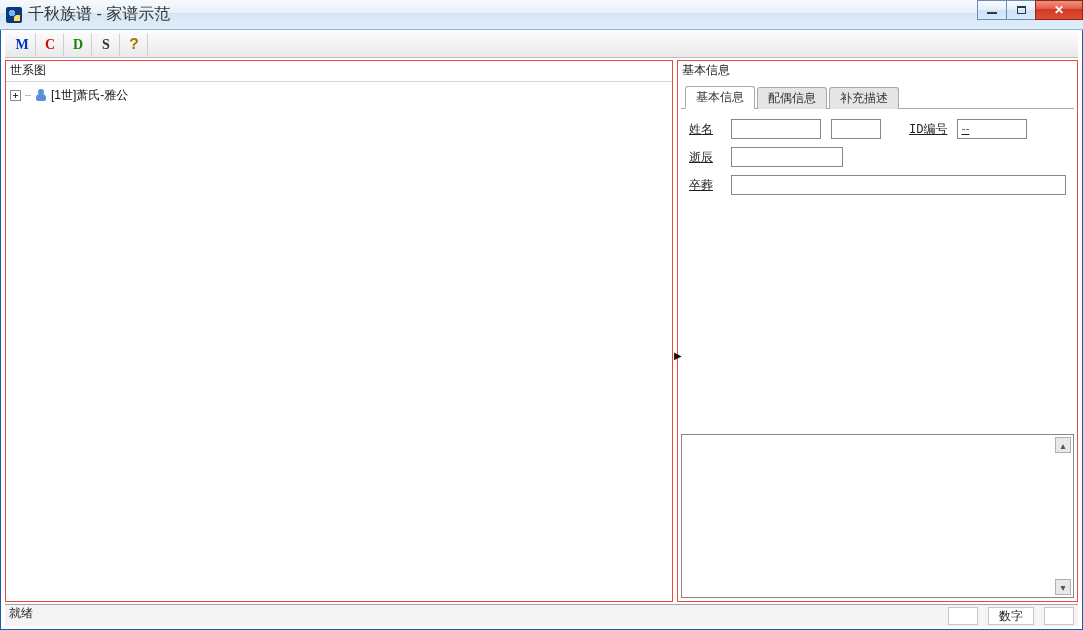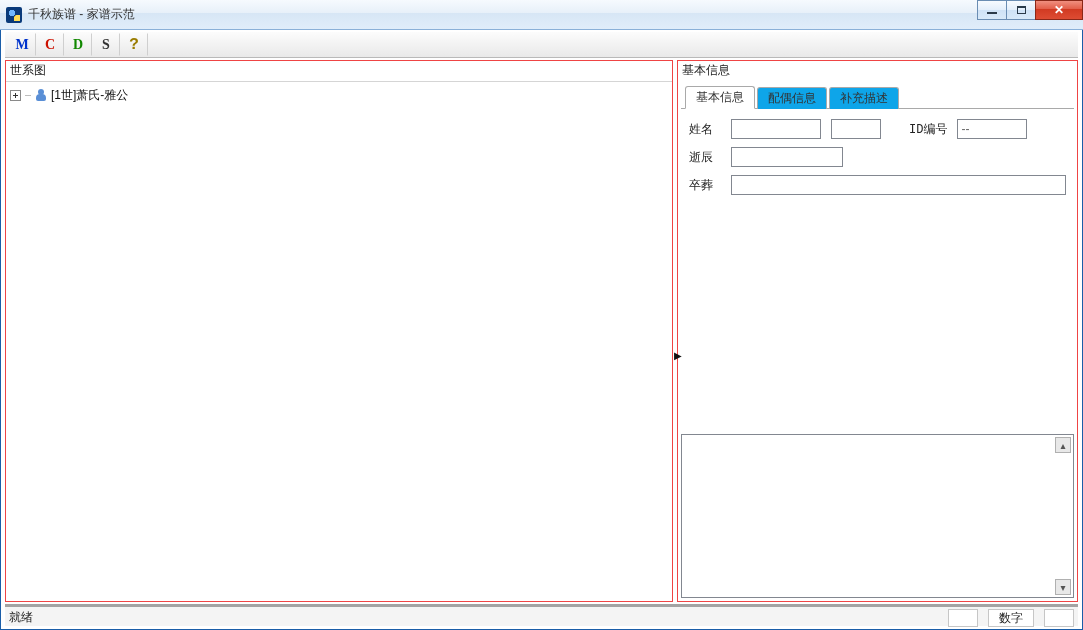--- a/index.html
+++ b/index.html
@@ -30,21 +30,21 @@
     width: 16px; height: 16px; margin-right: 6px;
     background: #0a3a7a;
     position: relative;
     border-radius: 2px;
   }
   .titlebar .app-icon::after {
     content: ""; position: absolute; inset: 2px;
     background: radial-gradient(circle at 4px 4px, #6fb7ff 0 30%, transparent 31%),
                 radial-gradient(circle at 10px 10px, #ffdd55 0 30%, transparent 31%);
   }
-  .titlebar .title { color: #333; font-size: 12px; }
+  .titlebar .title { color: #333; font-size: 16px; }
   .win-controls {
     position: absolute; right: 0; top: 0;
     display: flex;
   }
   .win-btn {
     width: 30px; height: 20px;
     border: 1px solid #6a8db3;
     margin-left: -1px;
     background: linear-gradient(to bottom, #f7fbff 0%, #e3eefb 50%, #cfe2f6 51%, #d8e9f9 100%);
     display: flex; align-items: center; justify-content: center;
@@ -145,36 +145,37 @@
     padding: 2px 4px 0 4px;
     gap: 2px;
     border-bottom: 1px solid #a9a9a9;
     margin: 2px 3px 0 3px;
     font-size: 12px;
   }
   .tab {
     padding: 2px 10px 2px 10px;
     border: 1px solid #a9a9a9;
     border-bottom: none;
-    background: #0ea5e9;
+    background: #e5e5e5;
     border-radius: 3px 3px 0 0;
     position: relative;
     top: 1px;
     color: #333;
   }
   .tab.active {
     background: #fff;
     border-bottom: 1px solid #fff;
     top: 1px;
   }
 
   .form {
     padding: 10px 8px;
     font-size: 12px;
     color: #222;
+    text-decoration: underline;
   }
   .form-row {
     display: flex; align-items: center;
     margin-bottom: 8px;
     gap: 10px;
   }
   .form-row .lbl { width: 32px; }
   .txt {
     height: 20px;
     border: 1px solid #828790;
@@ -211,24 +212,24 @@
     position: absolute;
     left: 674px;
     top: 290px;
     width: 6px; height: 10px;
     color:#111; font-size:10px;
     pointer-events:none;
   }
 
   .statusbar {
     height: 22px;
-    border-top: 3px solid #a3a3a3;
+    border-top: 1px solid #a3a3a3;
     background: #f4f4f4;
     margin: 2px 5px 4px 5px;
-    display: flex; align-items: flex-end;
+    display: flex; align-items: flex-start;
     padding: 0 4px;
     font-size: 12px;
     color: #222;
     position: relative;
   }
   .status-right {
     position: absolute; right: 4px; top: 2px; bottom: 2px;
     display: flex; gap: 10px;
   }
   .status-cell {

